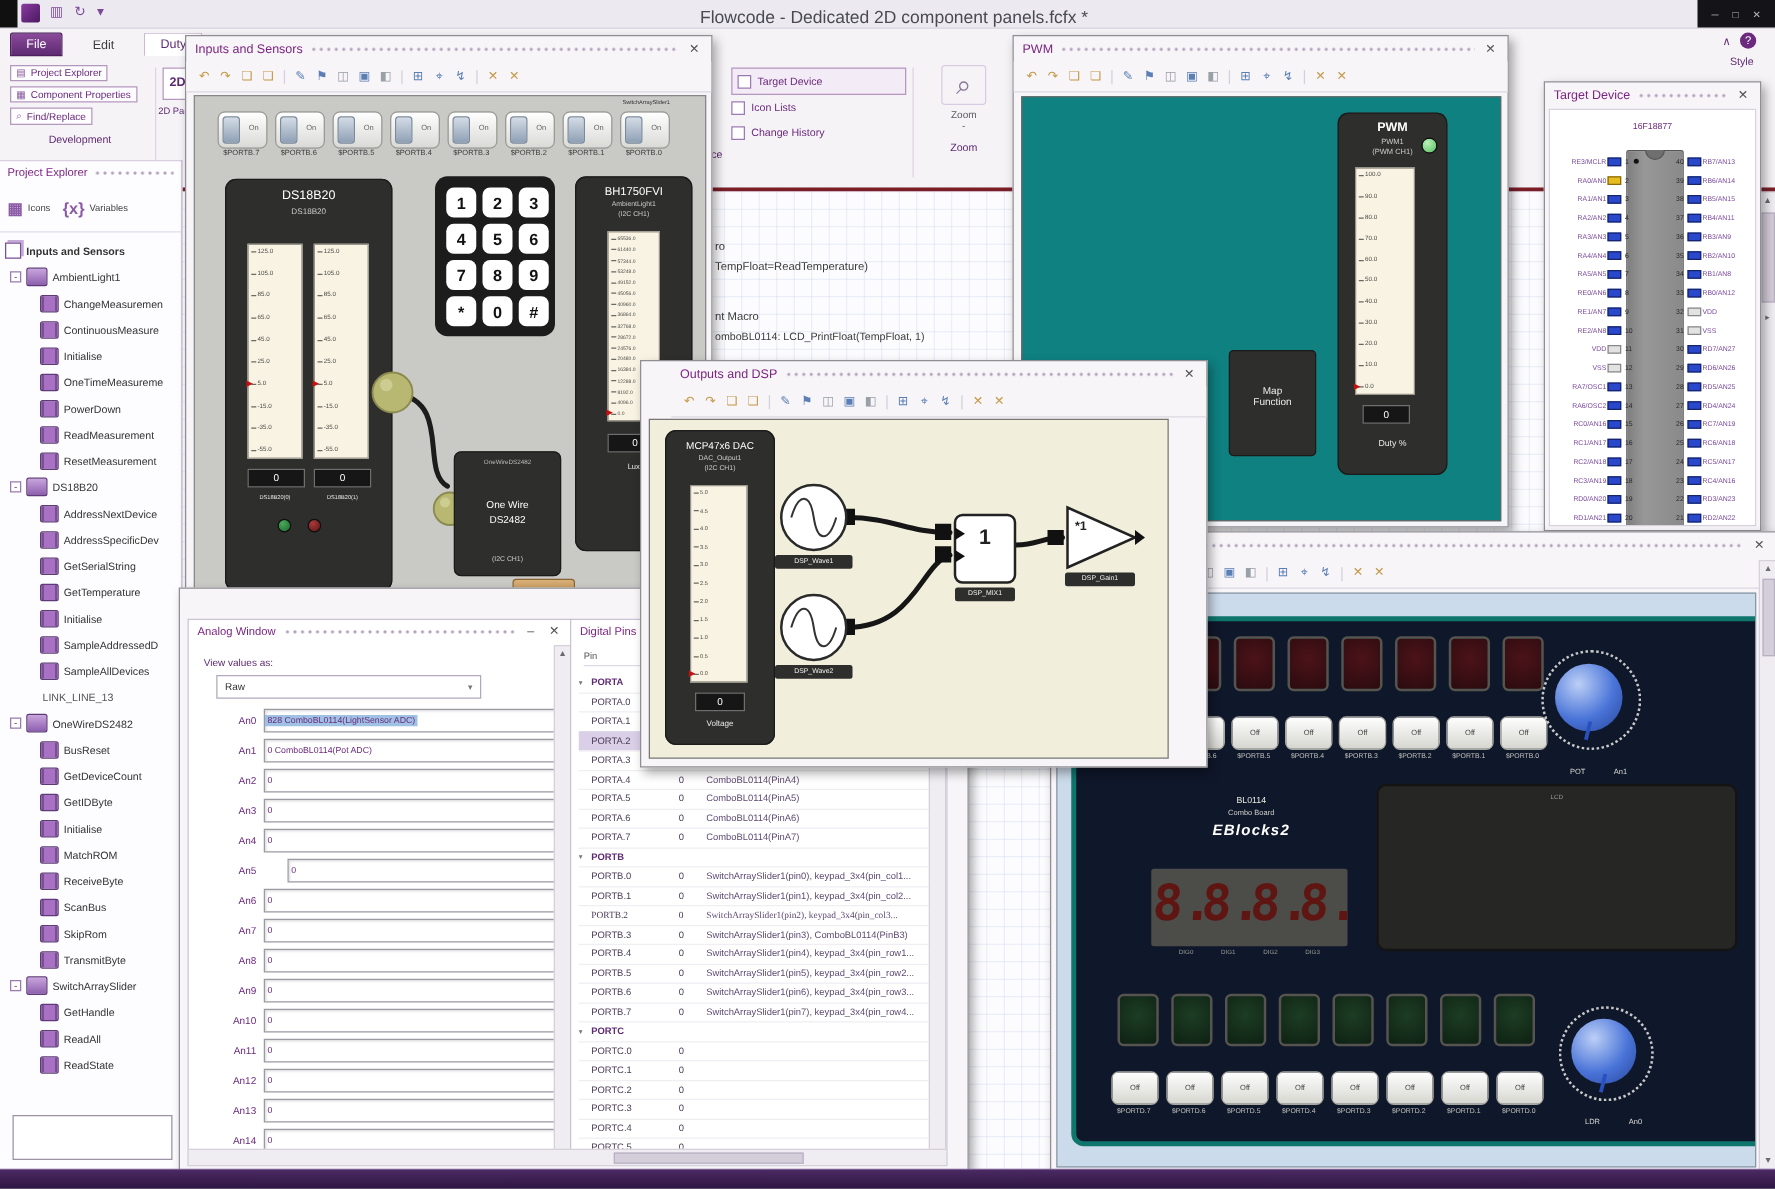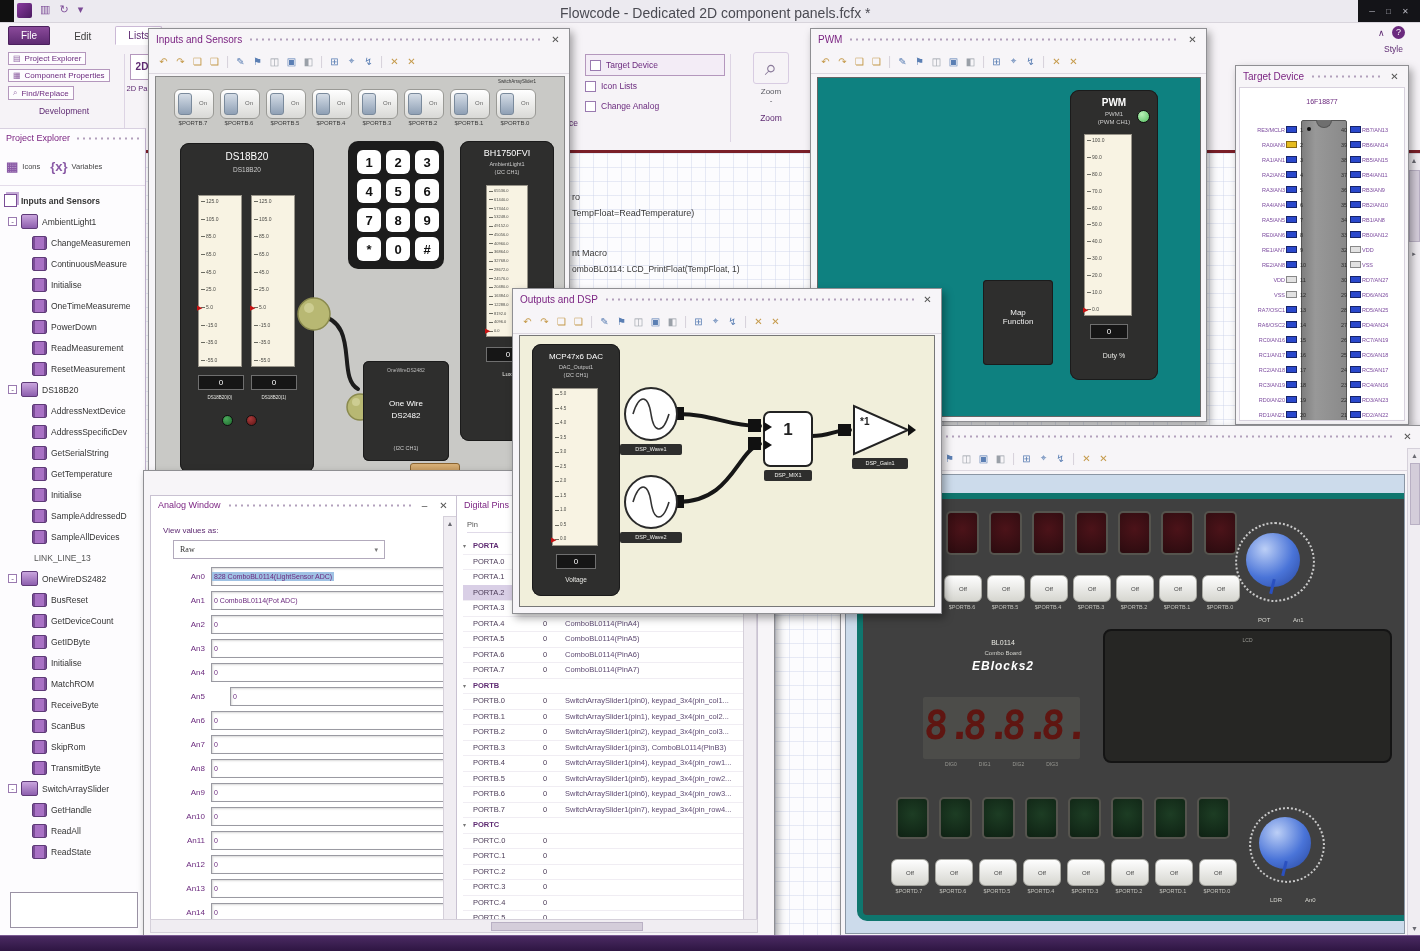--- a/index.html
+++ b/index.html
@@ -110,21 +110,21 @@
       <span>□</span>
       <span>✕</span>
     </div>
   </div>
 
   <div class="abs" style="left:0;top:22px;width:1420px;height:128px;background:#f6f3f7;z-index:2;">
     <div class="abs" style="left:8px;top:4px;display:flex;gap:12px;align-items:flex-end;">
 
     <div class="tab tb-file">File</div>
         <div class="tab tb-plain">Edit</div>
-        <div class="tab tb-sel">Lists</div>
+        <div class="tab tb-sel">Duty</div>
         <div class="tab tb-plain">Com</div>
         <div class="tab tb-plain">Temporary</div>
       </div>
 
     <div class="abs" style="left:8px;top:30px;width:112px;">
       <div>
 
       <div class="devbtn">
           <span class="dg">▤</span>
           <span>Project Explorer</span>
@@ -152,21 +152,21 @@
     <div class="vchk vc-box">
         <span class="cb"></span>
         <span>Target Device</span>
       </div>
         <div class="vchk">
         <span class="cb"></span>
         <span>Icon Lists</span>
       </div>
         <div class="vchk">
         <span class="cb"></span>
-        <span>Change Analog</span>
+        <span>Change History</span>
       </div>
       </div>
     <div class="abs" style="left:552px;top:96px;font-size:8.5px;color:#5e2a72;">Device</div>
     <div class="abs" style="left:730px;top:32px;width:1px;height:88px;background:#ddd4e4;"></div>
 
     <div class="abs" style="left:736px;top:30px;width:70px;text-align:center;">
       <div style="font-size:22px;color:#8a7a9a;border:1px solid #d8cce2;border-radius:3px;width:34px;height:30px;line-height:30px;margin:0 auto;">⌕</div>
       <div style="font-size:8px;color:#5a5a62;margin-top:3px;">Zoom</div>
       <div style="font-size:8px;color:#5a5a62;">-</div>
       <div style="font-size:8.5px;color:#5e2a72;margin-top:8px;">Zoom</div>
@@ -679,21 +679,21 @@
         <span class="tbi ic-gr">◧</span>
         <span class="tbi ic-s">|</span>
         <span class="tbi ic-b">⊞</span>
         <span class="tbi ic-b">⌖</span>
         <span class="tbi ic-b">↯</span>
         <span class="tbi ic-s">|</span>
         <span class="tbi ic-g">✕</span>
         <span class="tbi ic-g">✕</span>
       </div>
     <div class="abs" style="left:4px;top:48px;width:558px;height:458px;background:#ccdbeb;border:1px solid #8a96a4;overflow:hidden;">
-      <div class="abs" style="left:11px;top:18px;width:552px;height:416px;background:#404040;border-radius:10px;border:6px solid #0f766e;">
+      <div class="abs" style="left:11px;top:18px;width:552px;height:416px;background:#0f172a;border-radius:10px;border:4px solid #0f766e;">
 
         <div>
 
         <div class="ledr" style="left:calc(40px + 0*43px);top:12px;"></div>
             <div class="ledr" style="left:calc(40px + 1*43px);top:12px;"></div>
             <div class="ledr" style="left:calc(40px + 2*43px);top:12px;"></div>
             <div class="ledr" style="left:calc(40px + 3*43px);top:12px;"></div>
             <div class="ledr" style="left:calc(40px + 4*43px);top:12px;"></div>
             <div class="ledr" style="left:calc(40px + 5*43px);top:12px;"></div>
             <div class="ledr" style="left:calc(40px + 6*43px);top:12px;"></div>
@@ -1015,21 +1015,21 @@
 
     <div class="abs" style="left:6px;top:24px;width:306px;height:435px;background:#fff;border:1px solid #c9c2d2;overflow:hidden;">
       <div class="win-title" style="height:18px;">
         <span class="txt" style="font-size:9px;">Analog Window</span>
         <span class="dots"></span>
         <span class="wbtn">–</span>
         <span class="wbtn">✕</span>
       </div>
       <div style="position:absolute;left:12px;top:30px;font-size:8px;color:#5e2a72;">View values as:</div>
       <div style="position:absolute;left:22px;top:44px;width:212px;height:19px;border:1px solid #b2aab c;border:1px solid #b2aabc;background:#fff;display:flex;align-items:center;justify-content:space-between;padding:0 6px;box-sizing:border-box;">
-        <span style="font-size:8px;color:#333;font-family:Liberation Serif, serif;">Raw</span>
+        <span style="font-size:8px;color:#333;">Raw</span>
         <span style="font-size:7px;color:#777;">▾</span>
       </div>
       <div>
 
       <div class="arow hl" style="left:8px;top:calc(70px + 0*24px);">
           <span class="alabel">An0</span>
           <span class="abox">
             <span class="aval">828 ComboBL0114(LightSensor ADC)</span>
           </span>
         </div>
@@ -1202,21 +1202,21 @@
           <span class="dlabel">PORTB.0</span>
           <span class="dval">0</span>
           <span class="dtext">SwitchArraySlider1(pin0), keypad_3x4(pin_col1...</span>
         </div>
           <div class="drow" style="left:6px;top:calc(42px + 11*15.5px);width:280px;">
           <span class="dexp">▾</span>
           <span class="dlabel">PORTB.1</span>
           <span class="dval">0</span>
           <span class="dtext">SwitchArraySlider1(pin1), keypad_3x4(pin_col2...</span>
         </div>
-          <div class="drow" style="left:6px;top:calc(42px + 12*15.5px);width:280px;">
+          <div class="drow" style="left:6px;top:calc(42px + 12*15.5px);width:280px;font-family:Liberation Serif, serif;">
           <span class="dexp">▾</span>
           <span class="dlabel">PORTB.2</span>
           <span class="dval">0</span>
           <span class="dtext">SwitchArraySlider1(pin2), keypad_3x4(pin_col3...</span>
         </div>
           <div class="drow" style="left:6px;top:calc(42px + 13*15.5px);width:280px;">
           <span class="dexp">▾</span>
           <span class="dlabel">PORTB.3</span>
           <span class="dval">0</span>
           <span class="dtext">SwitchArraySlider1(pin3), ComboBL0114(PinB3)</span>
@@ -1292,21 +1292,21 @@
         <span class="sarr" style="top:3px;">▲</span>
         <span class="sarr" style="bottom:3px;">▼</span>
         <div class="thumb" style="left:2px;top:14px;width:7px;height:46px;"></div>
       </div>
     </div>
     <div class="scroll" style="left:6px;top:448px;width:606px;height:12px;">
       <div class="thumb" style="left:340px;top:2px;width:150px;height:7px;"></div>
     </div>
   </div>
 
-  <div class="win" style="left:512px;top:288px;width:428px;height:324px;z-index:15;">
+  <div class="win" style="left:512px;top:288px;width:428px;height:324px;z-index:15;padding-left:24px;">
     <div class="win-title">
       <span class="txt">Outputs and DSP</span>
       <span class="dots"></span>
       <span class="wbtn">✕</span>
     </div>
     <div class="toolbar">
 
     <span class="tbi ic-g">↶</span>
         <span class="tbi ic-g">↷</span>
         <span class="tbi ic-g">❏</span>

